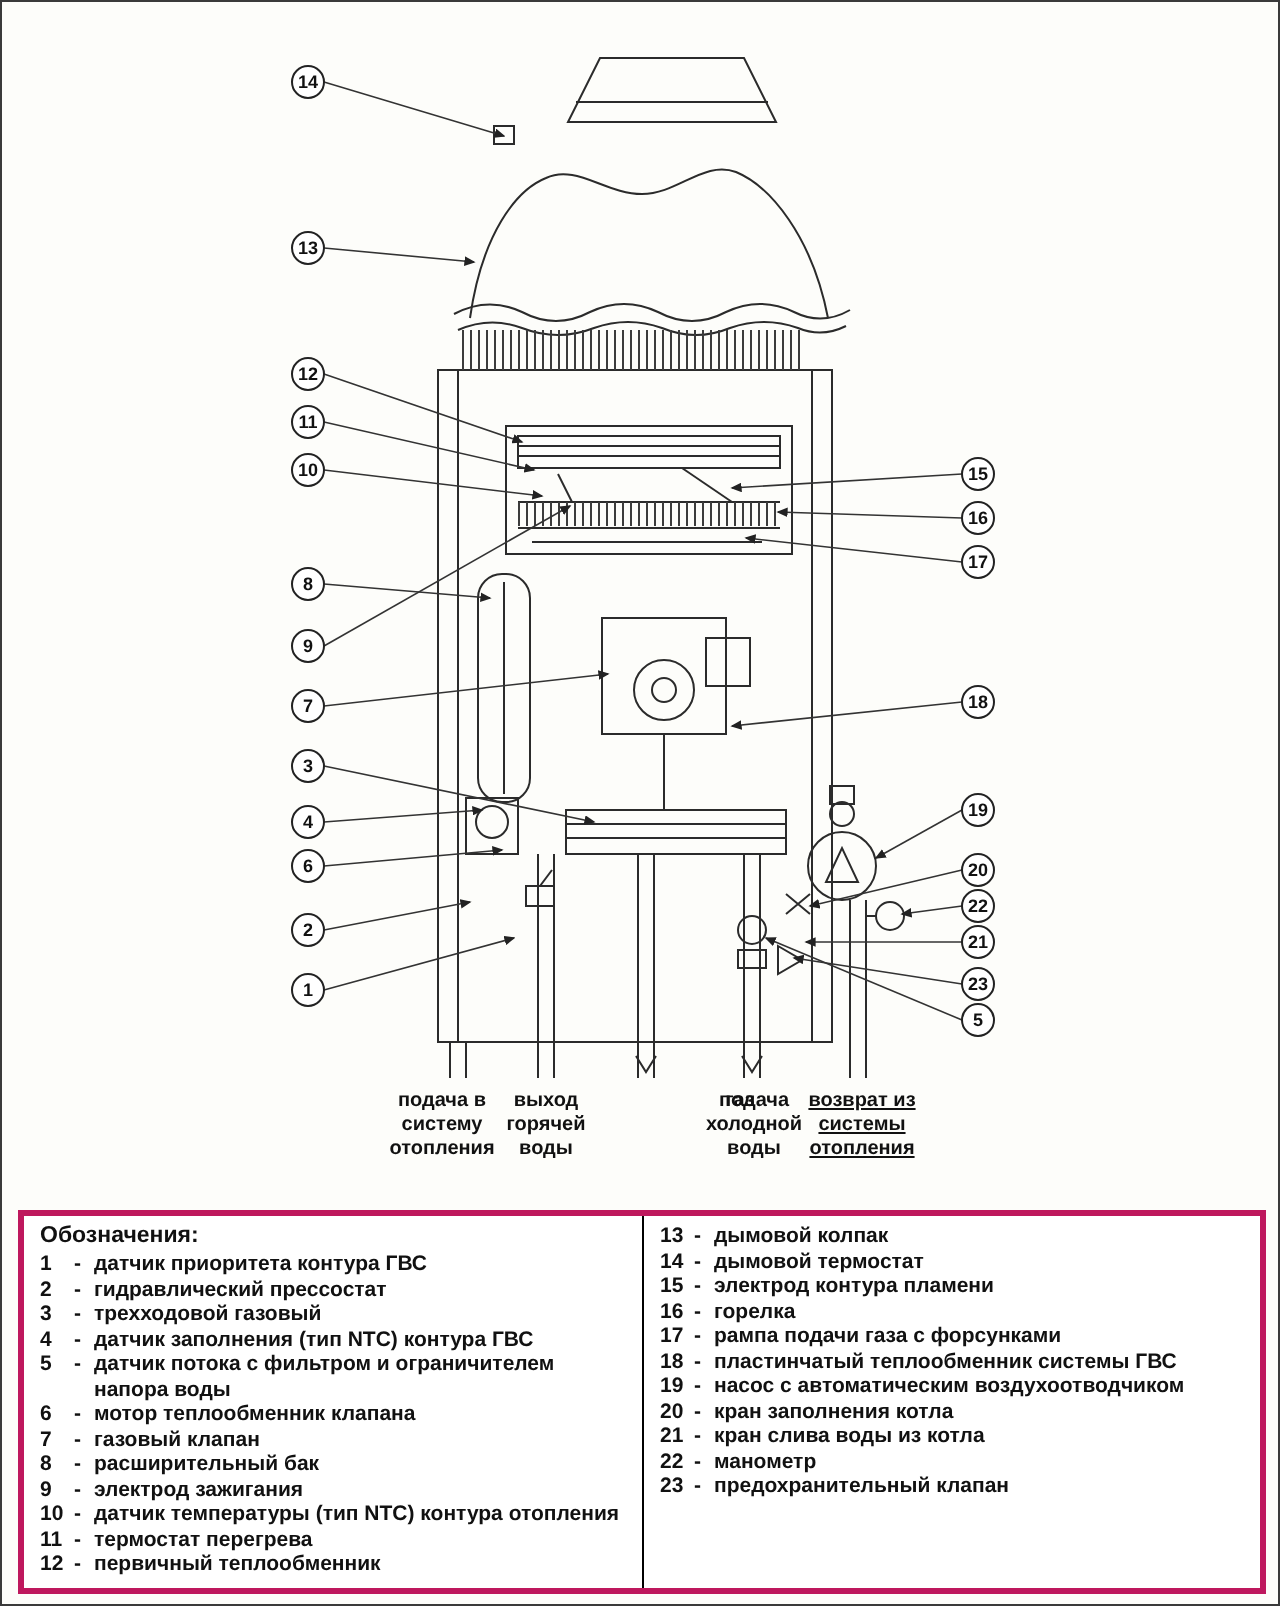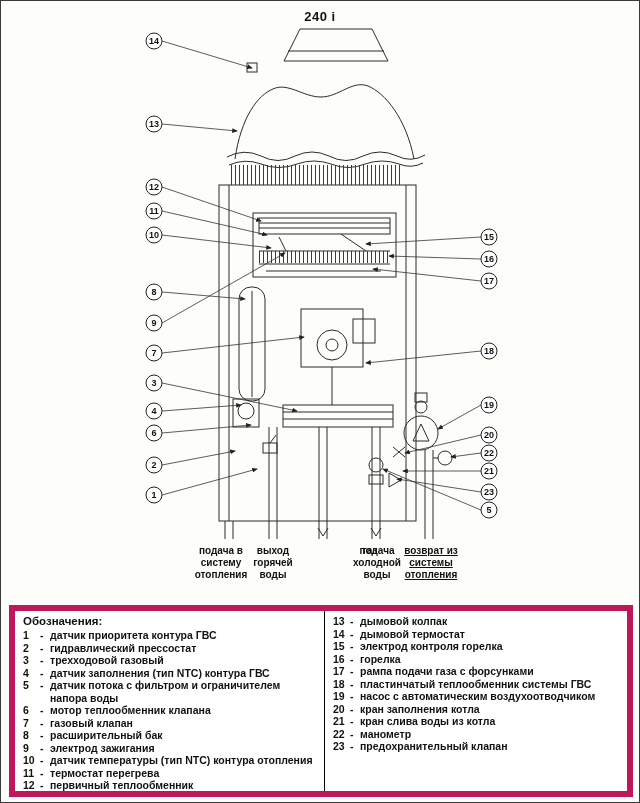--- a/index.html
+++ b/index.html
@@ -29,39 +29,38 @@
     font-size:9px; font-weight:bold; fill:#111; text-anchor:middle;
     font-family:"Liberation Sans", sans-serif;
   }
   .pipe-label {
     position:absolute; top:544px; transform:translateX(-50%);
     font-size:10px; font-weight:bold; text-align:center;
     white-space:pre-line; line-height:1.18; color:#111;
   }
   .legend {
     position:absolute; left:8px; top:604px; width:624px; height:192px;
-    border:6px solid #be185d; background:#fff; display:flex;
+    border:3px solid #be185d; background:#fff; display:flex;
   }
   .legend-col { padding:4px 6px 3px 8px; }
   .legend-col.left  { flex:0 0 310px; border-right:1px solid #000; }
   .legend-col.right { flex:1; }
   .legend-title { font-size:11.5px; font-weight:bold; margin-bottom:2px; }
   .legend-item {
     display:flex; font-size:10.5px; font-weight:bold; line-height:12.5px;
   }
   .li-num  { flex:0 0 17px; }
   .li-dash { flex:0 0 10px; }
   .li-text { flex:1; }
 </style>
 </head>
 <body>
 
 <div class="page">
 
-  <div class="model-title">240 i</div>
 
   <svg class="schematic" width="640" height="600">
     <g stroke="#2b2b2b" stroke-width="1" fill="none">
 
       <path d="M299,28 L371,28 L387,60 L283,60 Z"></path>
       <line x1="287" y1="50" x2="383" y2="50"></line>
 
       <rect x="246" y="62" width="10" height="9"></rect>
 
       <path d="M234,158 C240,116 257,94 272,88 C287,81 302,96 320,96 C338,96 351,79 367,85 C384,92 405,117 413,158"></path>
@@ -348,21 +347,21 @@
           <span class="li-text">дымовой колпак</span>
         </div>
         <div class="legend-item">
           <span class="li-num">14</span>
           <span class="li-dash">-</span>
           <span class="li-text">дымовой термостат</span>
         </div>
         <div class="legend-item">
           <span class="li-num">15</span>
           <span class="li-dash">-</span>
-          <span class="li-text">электрод контроля горелка</span>
+          <span class="li-text">электрод контура пламени</span>
         </div>
         <div class="legend-item">
           <span class="li-num">16</span>
           <span class="li-dash">-</span>
           <span class="li-text">горелка</span>
         </div>
         <div class="legend-item">
           <span class="li-num">17</span>
           <span class="li-dash">-</span>
           <span class="li-text">рампа подачи газа с форсунками</span>

